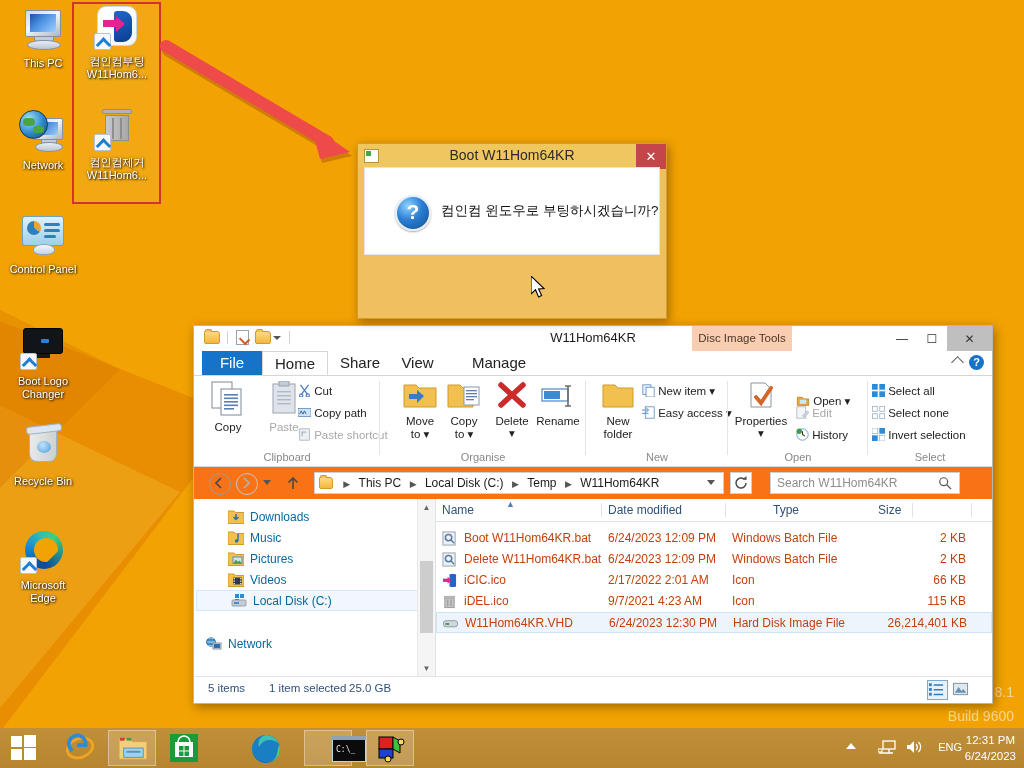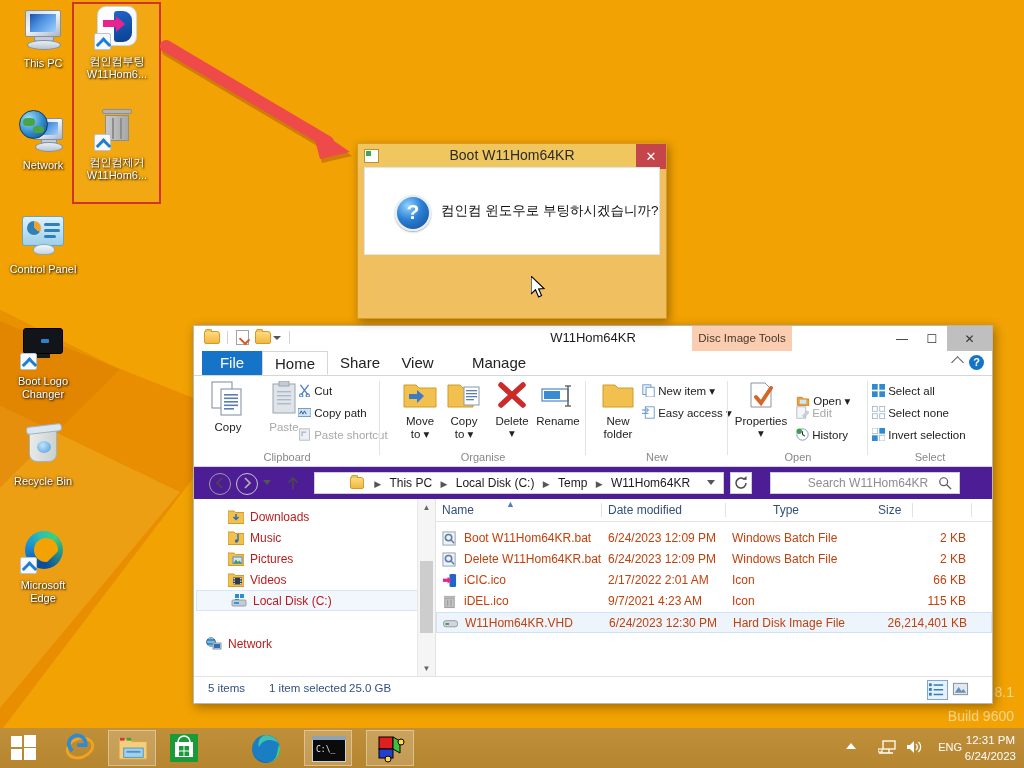--- a/index.html
+++ b/index.html
@@ -145,31 +145,31 @@
   .chev{position:absolute;right:30px;top:7px;width:8px;height:8px;border-left:1.5px solid #555;border-top:1.5px solid #555;transform:rotate(45deg);cursor:pointer;}
   .ribbon{height:90px;background:#fff;border-bottom:1px solid #d6d6d6;position:relative;}
   .rgroup{position:absolute;top:0;height:90px;}
   .rgroup .gname{position:absolute;bottom:3px;left:0;right:0;text-align:center;font-size:11px;color:#888;}
   .rgroup .gdiv{position:absolute;top:5px;right:0;width:1px;height:74px;background:#e3e3e3;}
   .bigbtn{position:absolute;top:5px;width:56px;text-align:center;font-size:11.5px;color:#222;cursor:pointer;}
   .bigbtn .lb{display:block;line-height:12.5px;margin-top:2px;}
   .bigbtn.disabled{color:#a8a8a8;}
   .smbtn{position:absolute;font-size:11.5px;color:#222;cursor:pointer;white-space:nowrap;}
   .smbtn.disabled{color:#a8a8a8;}
-  .addrbar{height:32px;background:#4c1d95;position:relative;border-bottom:5px solid #7f1d1d;text-align:center;}
+  .addrbar{height:32px;background:#f97316;position:relative;border-bottom:5px solid #7f1d1d;}
   .navcirc{position:absolute;top:6px;width:20px;height:20px;border-radius:50%;border:1px solid #9b9b9b;cursor:pointer;}
   .addrbox{position:absolute;left:120px;top:5px;width:410px;height:22px;border:1px solid #cfcfcf;background:#fff;box-sizing:border-box;}
   .crumb{font-size:12px;color:#1b1b1b;line-height:20px;display:inline-block;padding:0 2px;cursor:pointer;}
   .crsep{display:inline-block;color:#555;font-size:9px;line-height:20px;padding:0 3px;vertical-align:middle;}
   .refresh{position:absolute;left:536px;top:5px;width:22px;height:22px;border:1px solid #cfcfcf;background:#fff;box-sizing:border-box;cursor:pointer;}
   .srchbox{position:absolute;left:576px;top:5px;width:190px;height:22px;border:1px solid #cfcfcf;background:#fff;box-sizing:border-box;
     font-size:12px;color:#8d8d8d;line-height:20px;padding-left:6px;cursor:text;}
   .main{position:absolute;left:0;right:0;top:173px;bottom:26px;display:flex;}
   .navpane{width:241px;border-right:1px solid #e2e2e2;position:relative;overflow:hidden;background:#fff;}
-  .navitem{height:21px;display:flex;align-items:center;font-size:12px;color:#b91c1c;padding-left:34px;cursor:pointer;}
+  .navitem{height:21px;display:flex;align-items:center;font-size:12px;color:#0369a1;padding-left:34px;cursor:pointer;}
   .navitem.sel{background:#f2f7fd;border:1px solid #d7e7f7;box-sizing:border-box;margin:0 2px;}
   .navicon{width:16px;height:14px;margin-right:6px;position:relative;flex:0 0 16px;}
   .vsb{position:absolute;right:0;top:0;bottom:0;width:17px;background:#f5f5f5;border-left:1px solid #e8e8e8;}
   .vsb .thumb{position:absolute;left:2px;width:13px;background:#cdcdcd;}
   .vsb .ar{position:absolute;left:0;width:17px;height:17px;text-align:center;font-size:8px;color:#666;line-height:17px;cursor:pointer;}
   .filepane{flex:1;position:relative;background:#fff;overflow:hidden;}
   .colhead{height:22px;border-bottom:1px solid #e2e2e2;position:relative;}
   .col{position:absolute;top:0;height:22px;line-height:22px;font-size:12px;color:#31507a;padding-left:6px;cursor:pointer;box-sizing:border-box;}
   .col .sep{position:absolute;right:0;top:4px;width:1px;height:14px;background:#e2e2e2;}
   .frow{height:21px;position:relative;font-size:12px;color:#c2410c;cursor:default;}
@@ -811,21 +811,21 @@
       </svg>
   </div>
   <div class="tbitem" style="left:242px;">
     <svg width="32" height="32" viewBox="0 0 32 32" style="margin:3px 0 0 8px">
         <circle cx="16" cy="16" r="14" fill="#1a7ec2"></circle>
         <path d="M16 2 a14 14 0 0 1 13 9 a12 12 0 0 0 -20 3 a9 9 0 0 1 7 -12 Z" fill="#3fc0b0"></path>
         <path d="M29 11 a14 14 0 0 1 -13 19 a11 11 0 0 0 11 -9 Z" fill="#4ed07a"></path>
         <path d="M3 20 a13 13 0 0 0 16 9 a14 14 0 0 1 -16 -9 Z" fill="#0b4f9c"></path>
       </svg>
   </div>
-  <div class="tbitem act" style="left:304px;">
+  <div class="tbitem act" style="left:304px;padding-left:20px;">
     <svg width="34" height="26" viewBox="0 0 34 26" style="margin:5px 0 0 7px">
         <rect x="0" y="0" width="34" height="26" fill="#c9d2da"></rect>
         <rect x="0" y="0" width="34" height="4" fill="#8fa3b5"></rect>
         <rect x="1" y="4" width="32" height="21" fill="#0b0b0b"></rect>
         <text x="4" y="16" fill="#e8e8e8" font-size="8" font-family="monospace">C:\_</text>
       </svg>
   </div>
   <div class="tbitem act" style="left:366px;">
     <svg width="34" height="30" viewBox="0 0 34 30" style="margin:3px 0 0 7px">
         <rect x="5" y="3" width="14" height="12" fill="#e02020" stroke="#000"></rect>

